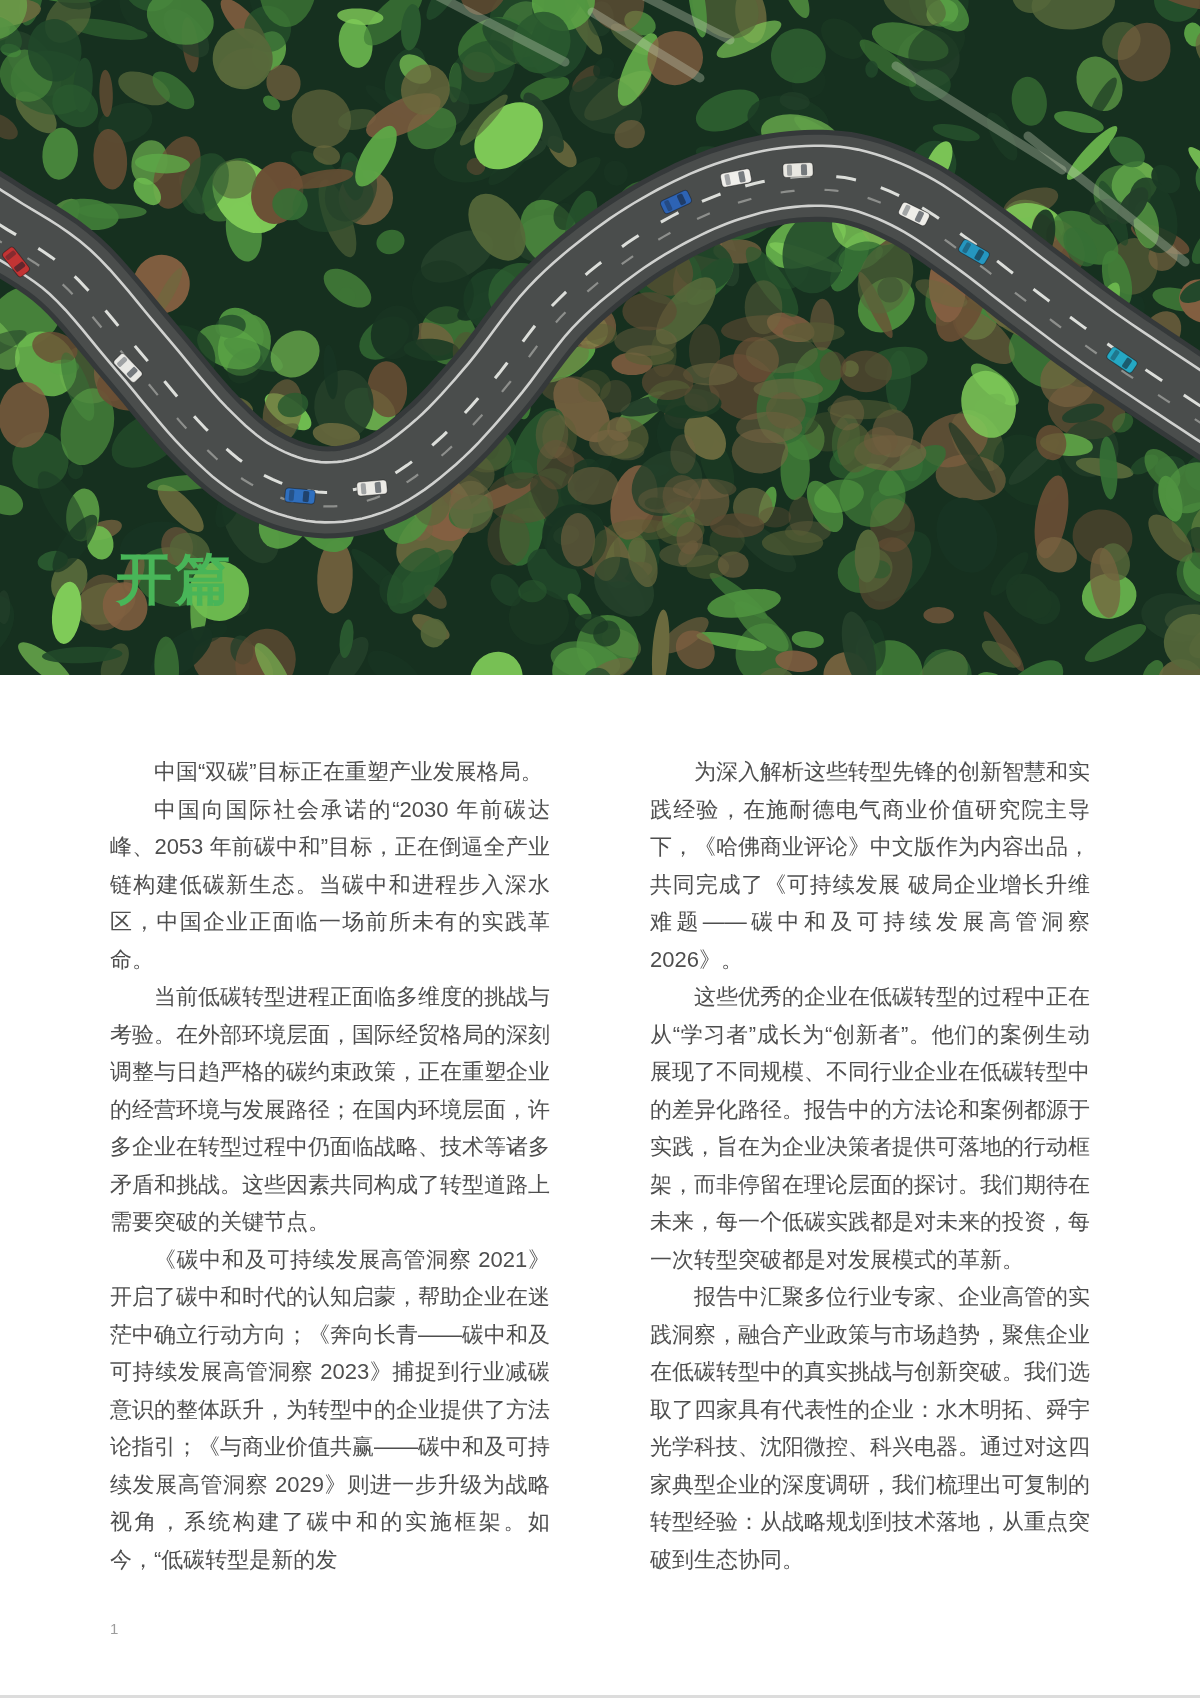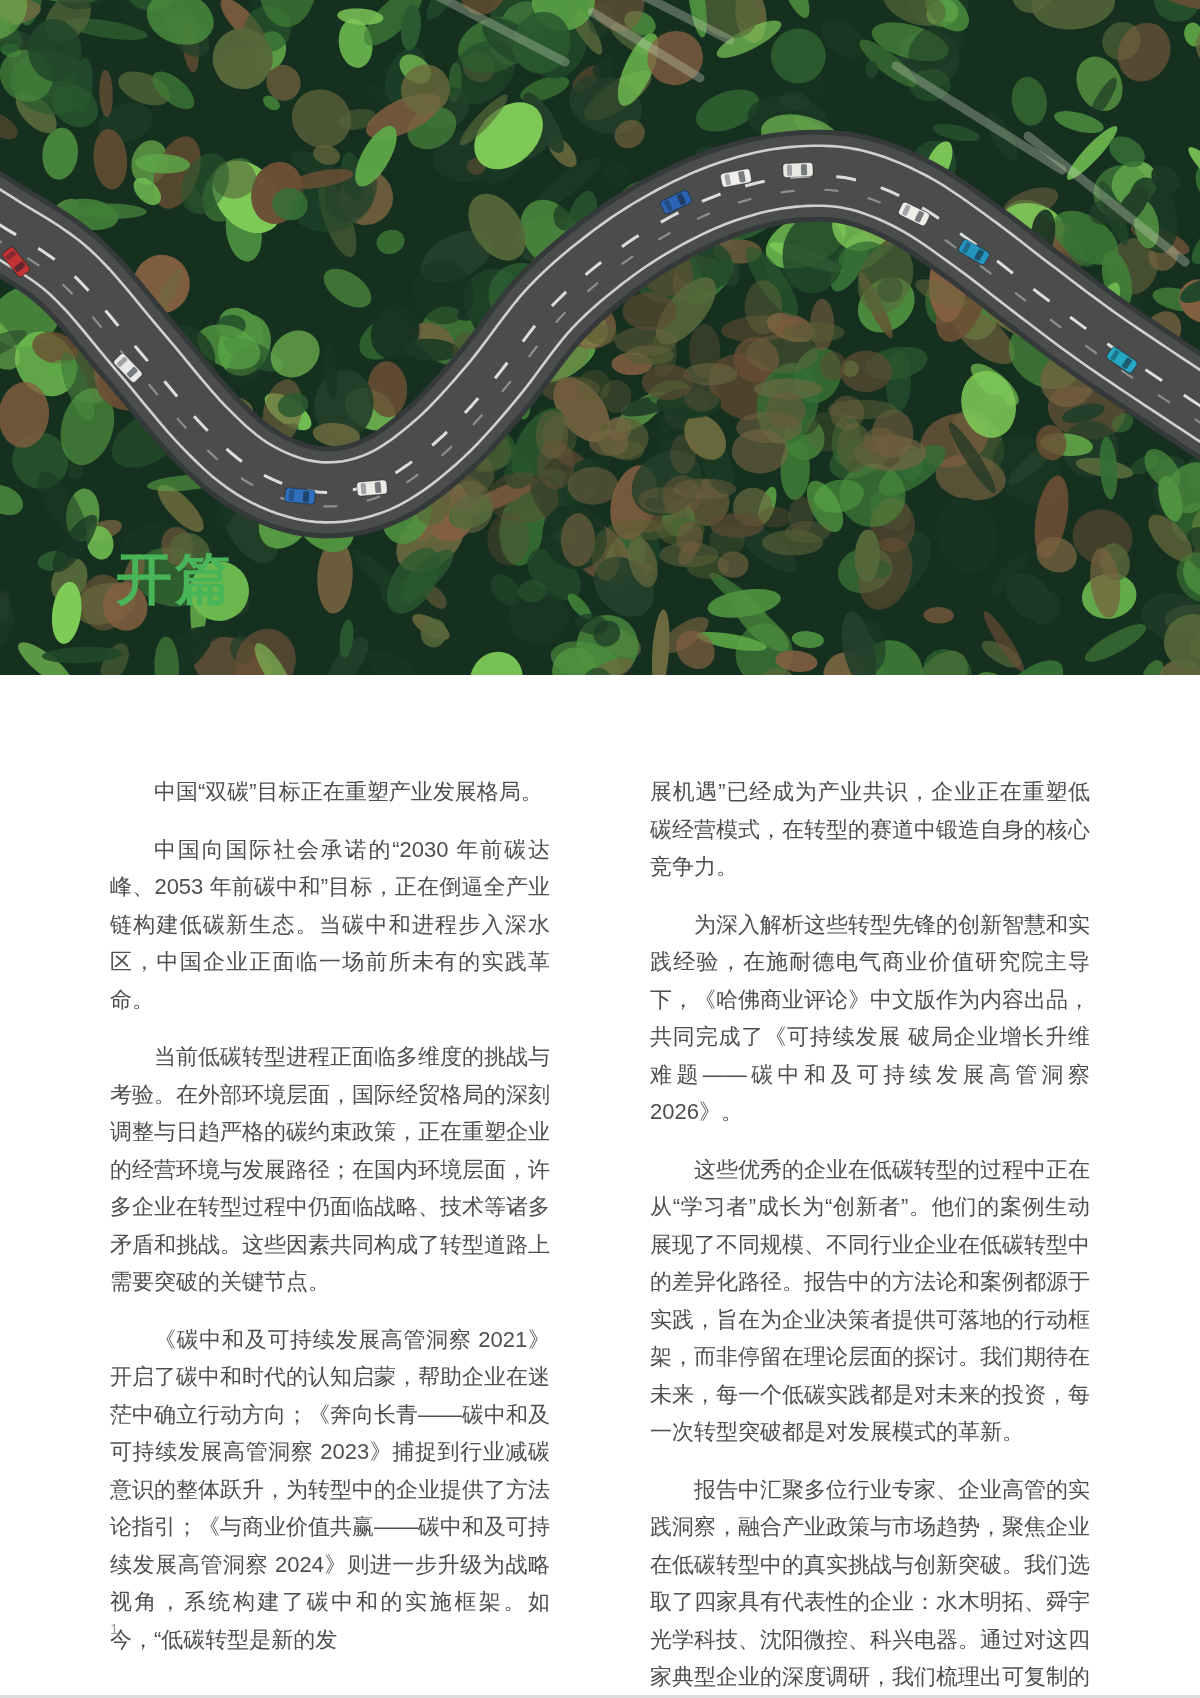--- a/index.html
+++ b/index.html
@@ -21,21 +21,21 @@
   }
   .columns {
     position:absolute; top:753px; left:110px; width:980px;
     display:flex; gap:100px;
   }
   .col {
     width:440px;
     font-size:22px; line-height:37.5px; color:#4e4e4e;
     text-align:justify;
   }
-  .para { text-align:justify;margin-top:20px; }
+  .para { text-align:justify; }
   .para.indent { text-indent:2em; }
   .page-number {
     position:absolute; left:110px; top:1620px;
     font-size:15px; color:#9c9c9c;
   }
   .bottom-edge {
     position:absolute; left:0; bottom:0; width:100%; height:3px;
     background:#dcdcdc;
   }
 </style>
@@ -720,24 +720,23 @@
         </g>
       </svg>
     <div class="hero-title" style="color: rgb(72, 181, 88);">开篇</div>
   </div>
 
   <div class="columns">
     <div class="col" id="col-left">
         <div class="para indent">中国“双碳”目标正在重塑产业发展格局。</div>
         <div class="para indent">中国向国际社会承诺的“2030 年前碳达峰、2053 年前碳中和”目标，正在倒逼全产业链构建低碳新生态。当碳中和进程步入深水区，中国企业正面临一场前所未有的实践革命。</div>
         <div class="para indent">当前低碳转型进程正面临多维度的挑战与考验。在外部环境层面，国际经贸格局的深刻调整与日趋严格的碳约束政策，正在重塑企业的经营环境与发展路径；在国内环境层面，许多企业在转型过程中仍面临战略、技术等诸多矛盾和挑战。这些因素共同构成了转型道路上需要突破的关键节点。</div>
-        <div class="para indent">《碳中和及可持续发展高管洞察 2021》开启了碳中和时代的认知启蒙，帮助企业在迷茫中确立行动方向；《奔向长青——碳中和及可持续发展高管洞察 2023》捕捉到行业减碳意识的整体跃升，为转型中的企业提供了方法论指引；《与商业价值共赢——碳中和及可持续发展高管洞察 2024》则进一步升级为战略视角，系统构建了碳中和的实施框架。如今，“低碳转型是新的发</div>
+        <div class="para indent">《碳中和及可持续发展高管洞察 2021》开启了碳中和时代的认知启蒙，帮助企业在迷茫中确立行动方向；《奔向长青——碳中和及可持续发展高管洞察 2023》捕捉到行业减碳意识的整体跃升，为转型中的企业提供了方法论指引；《与商业价值共赢——碳中和及可持续发展高管洞察 2029》则进一步升级为战略视角，系统构建了碳中和的实施框架。如今，“低碳转型是新的发</div>
       </div>
     <div class="col" id="col-right">
-        <div class="para">展机遇”已经成为产业共识，企业正在重塑低碳经营模式，在转型的赛道中锻造自身的核心竞争力。</div>
         <div class="para indent">为深入解析这些转型先锋的创新智慧和实践经验，在施耐德电气商业价值研究院主导下，《哈佛商业评论》中文版作为内容出品，共同完成了《可持续发展 破局企业增长升维难题——碳中和及可持续发展高管洞察 2026》。</div>
         <div class="para indent">这些优秀的企业在低碳转型的过程中正在从“学习者”成长为“创新者”。他们的案例生动展现了不同规模、不同行业企业在低碳转型中的差异化路径。报告中的方法论和案例都源于实践，旨在为企业决策者提供可落地的行动框架，而非停留在理论层面的探讨。我们期待在未来，每一个低碳实践都是对未来的投资，每一次转型突破都是对发展模式的革新。</div>
         <div class="para indent">报告中汇聚多位行业专家、企业高管的实践洞察，融合产业政策与市场趋势，聚焦企业在低碳转型中的真实挑战与创新突破。我们选取了四家具有代表性的企业：水木明拓、舜宇光学科技、沈阳微控、科兴电器。通过对这四家典型企业的深度调研，我们梳理出可复制的转型经验：从战略规划到技术落地，从重点突破到生态协同。</div>
       </div>
   </div>
 
   <div class="page-number">1</div>
 
   <div class="bottom-edge"></div>
 

